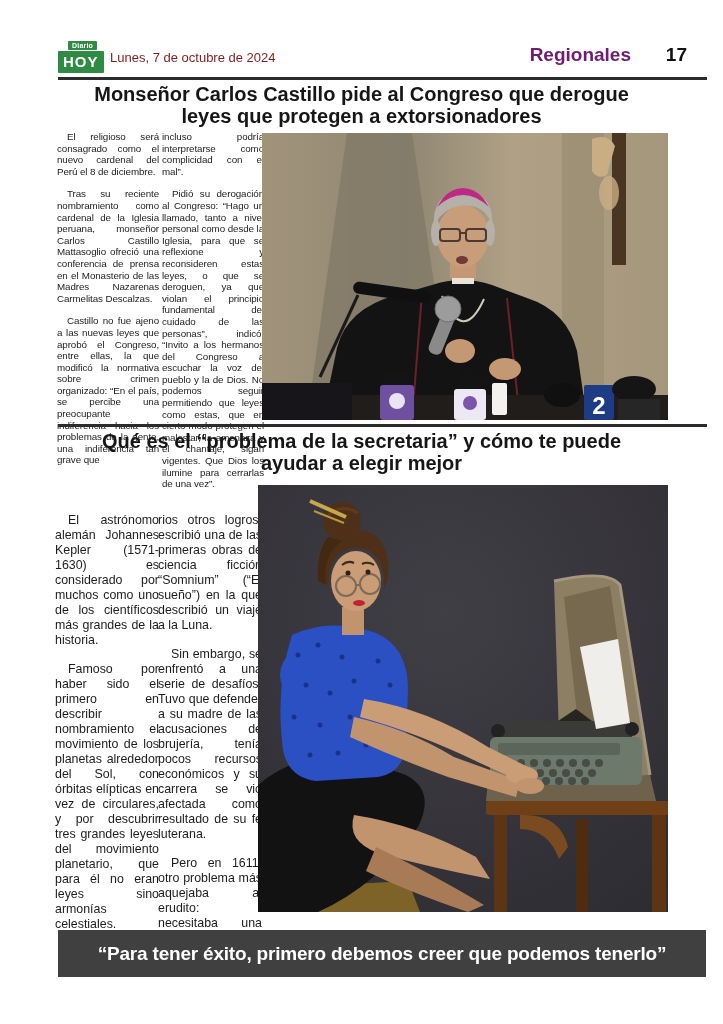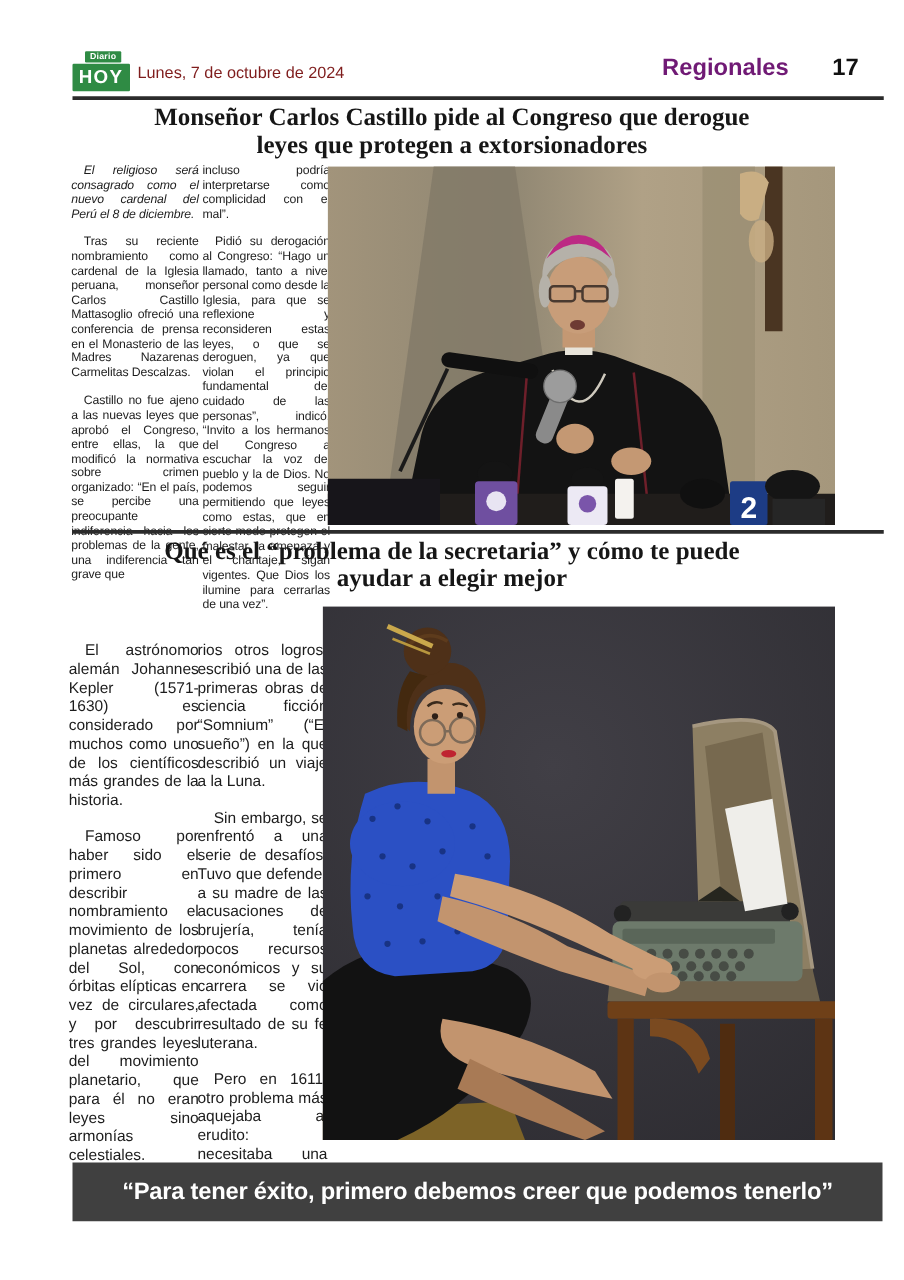--- a/index.html
+++ b/index.html
@@ -12,33 +12,33 @@
   .logo-top{position:absolute;left:10px;top:0;background:#2f8b44;color:#fff;
     font-size:7px;font-weight:bold;padding:1px 4px 1px 4px;border-radius:1px;letter-spacing:.2px;}
   .logo-main{position:absolute;left:0;top:10px;background:#2f8b44;color:#fff;
     font-size:15px;font-weight:bold;padding:2px 5px 3px 5px;letter-spacing:1px;border-radius:1px;}
   .date{position:absolute;left:52px;top:10px;font-size:13px;color:#7f1d1d;text-align:center;}
   .section{position:absolute;right:98px;top:4px;font-size:19px;font-weight:bold;color:#701a75;}
   .pagenum{position:absolute;right:42px;top:4px;font-size:19px;font-weight:bold;color:#111;}
   .header-rule{position:absolute;left:58px;top:77px;width:649px;height:3px;background:#2b2b2b;}
 
   
-  .headline{position:absolute;left:30px;width:663px;text-align:center;font-weight:bold;color:#161616;font-family:Liberation Serif, serif;}
+  .headline{position:absolute;left:30px;width:663px;text-align:center;font-weight:bold;color:#161616;}
   .headline .hl-line{font-size:20px;line-height:21.5px;}
   .headline1{top:84px;}
   .headline2{top:431px;}
 
   
   .a1col{position:absolute;top:131px;width:102px;font-size:9.8px;line-height:11.6px;
     text-align:justify;letter-spacing:-.1px;color:#1c1c1c;hyphens:auto;-webkit-hyphens:auto;}
   .a1col1{left:57px;}
   .a1col2{left:162px;}
   .a1col p{margin:0 0 11px 0;text-indent:10px;}
   .a1col p:last-child{margin-bottom:0;}
-  .lead-italic{font-style:italic;}
+  .lead-italic{}
 
   .a2col{position:absolute;top:486px;width:104px;font-size:12.4px;line-height:15px;
     text-align:justify;color:#1c1c1c;hyphens:auto;margin-top:27px;-webkit-hyphens:auto;}
   .a2col1{left:55px;}
   .a2col2{left:158px;}
   .a2col p{margin:0 0 14px 0;text-indent:13px;}
   .a2col p:last-child{margin-bottom:0;}
 
   
   .photo1{position:absolute;left:262px;top:133px;width:406px;height:287px;overflow:hidden;}

